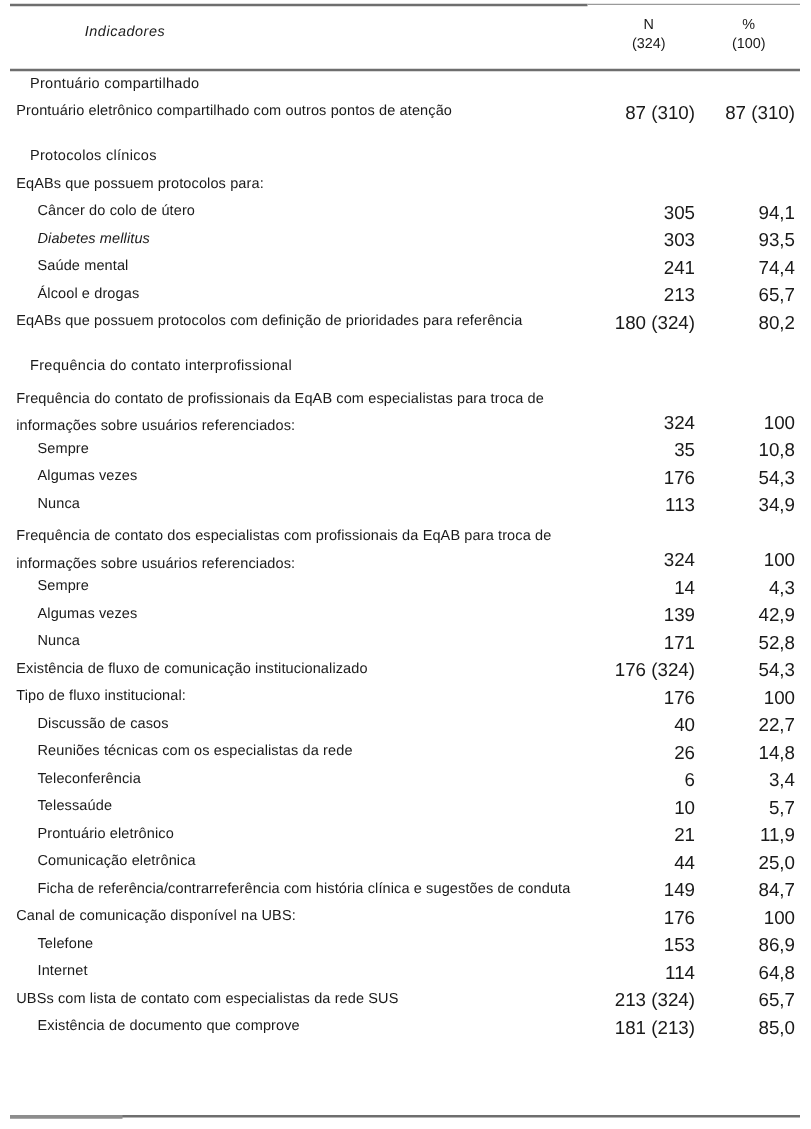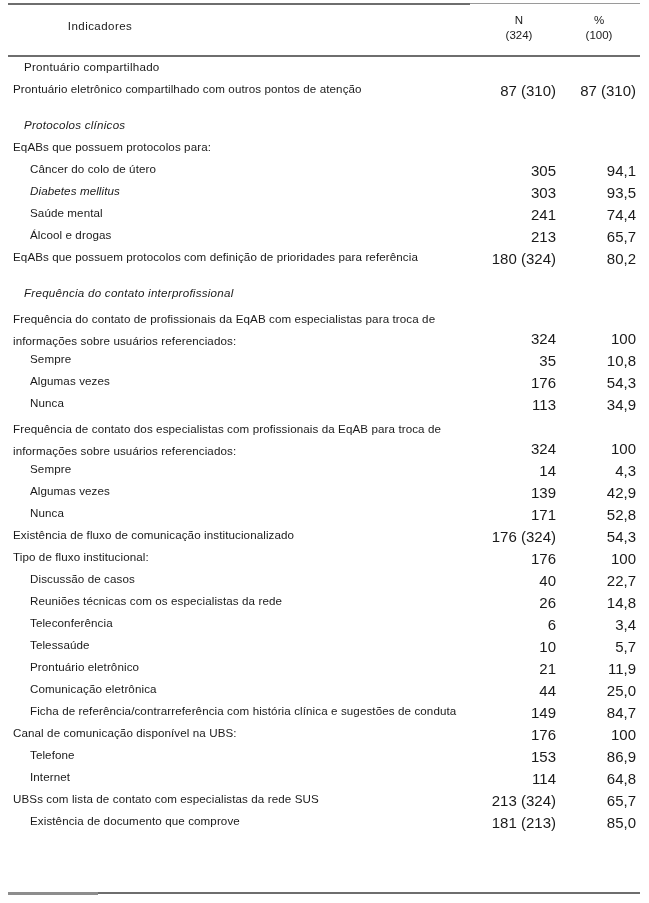--- a/index.html
+++ b/index.html
@@ -41,20 +41,21 @@
     width: 649px;
     height: 45px;
   }
   .th-ind {
     position: absolute;
     left: 0px; top: 12px;
     width: 200px;
     text-align: center;
     font-size: 11.5px;
     letter-spacing: 0.45px;
+    font-style: italic;
   }
   .th-n, .th-p {
     position: absolute;
     top: 5px;
     text-align: center;
     font-size: 11.5px;
     line-height: 15px;
   }
   .th-n { left: 482px; width: 74px; }
   .th-p { left: 562px; width: 74px; }
@@ -78,21 +79,21 @@
     font-size: 11.6px;
     white-space: nowrap;
     letter-spacing: 0.1px;
   }
   .row.indent .label { left: 30px; }
   .row.section { height: 22px; }
   .row.section .label {
     left: 24px;
     letter-spacing: 0.25px;
   }
-  .row.gap-before { margin-top: 14px; font-style: italic; }
+  .row.gap-before { margin-top: 14px; }
 
   .row .n, .row .p {
     position: absolute;
     top: 3px;
     font-size: 15px;
     text-align: right;
   }
   .row .n { left: 482px; width: 74px; }
   .row .p { left: 562px; width: 74px; }
 

